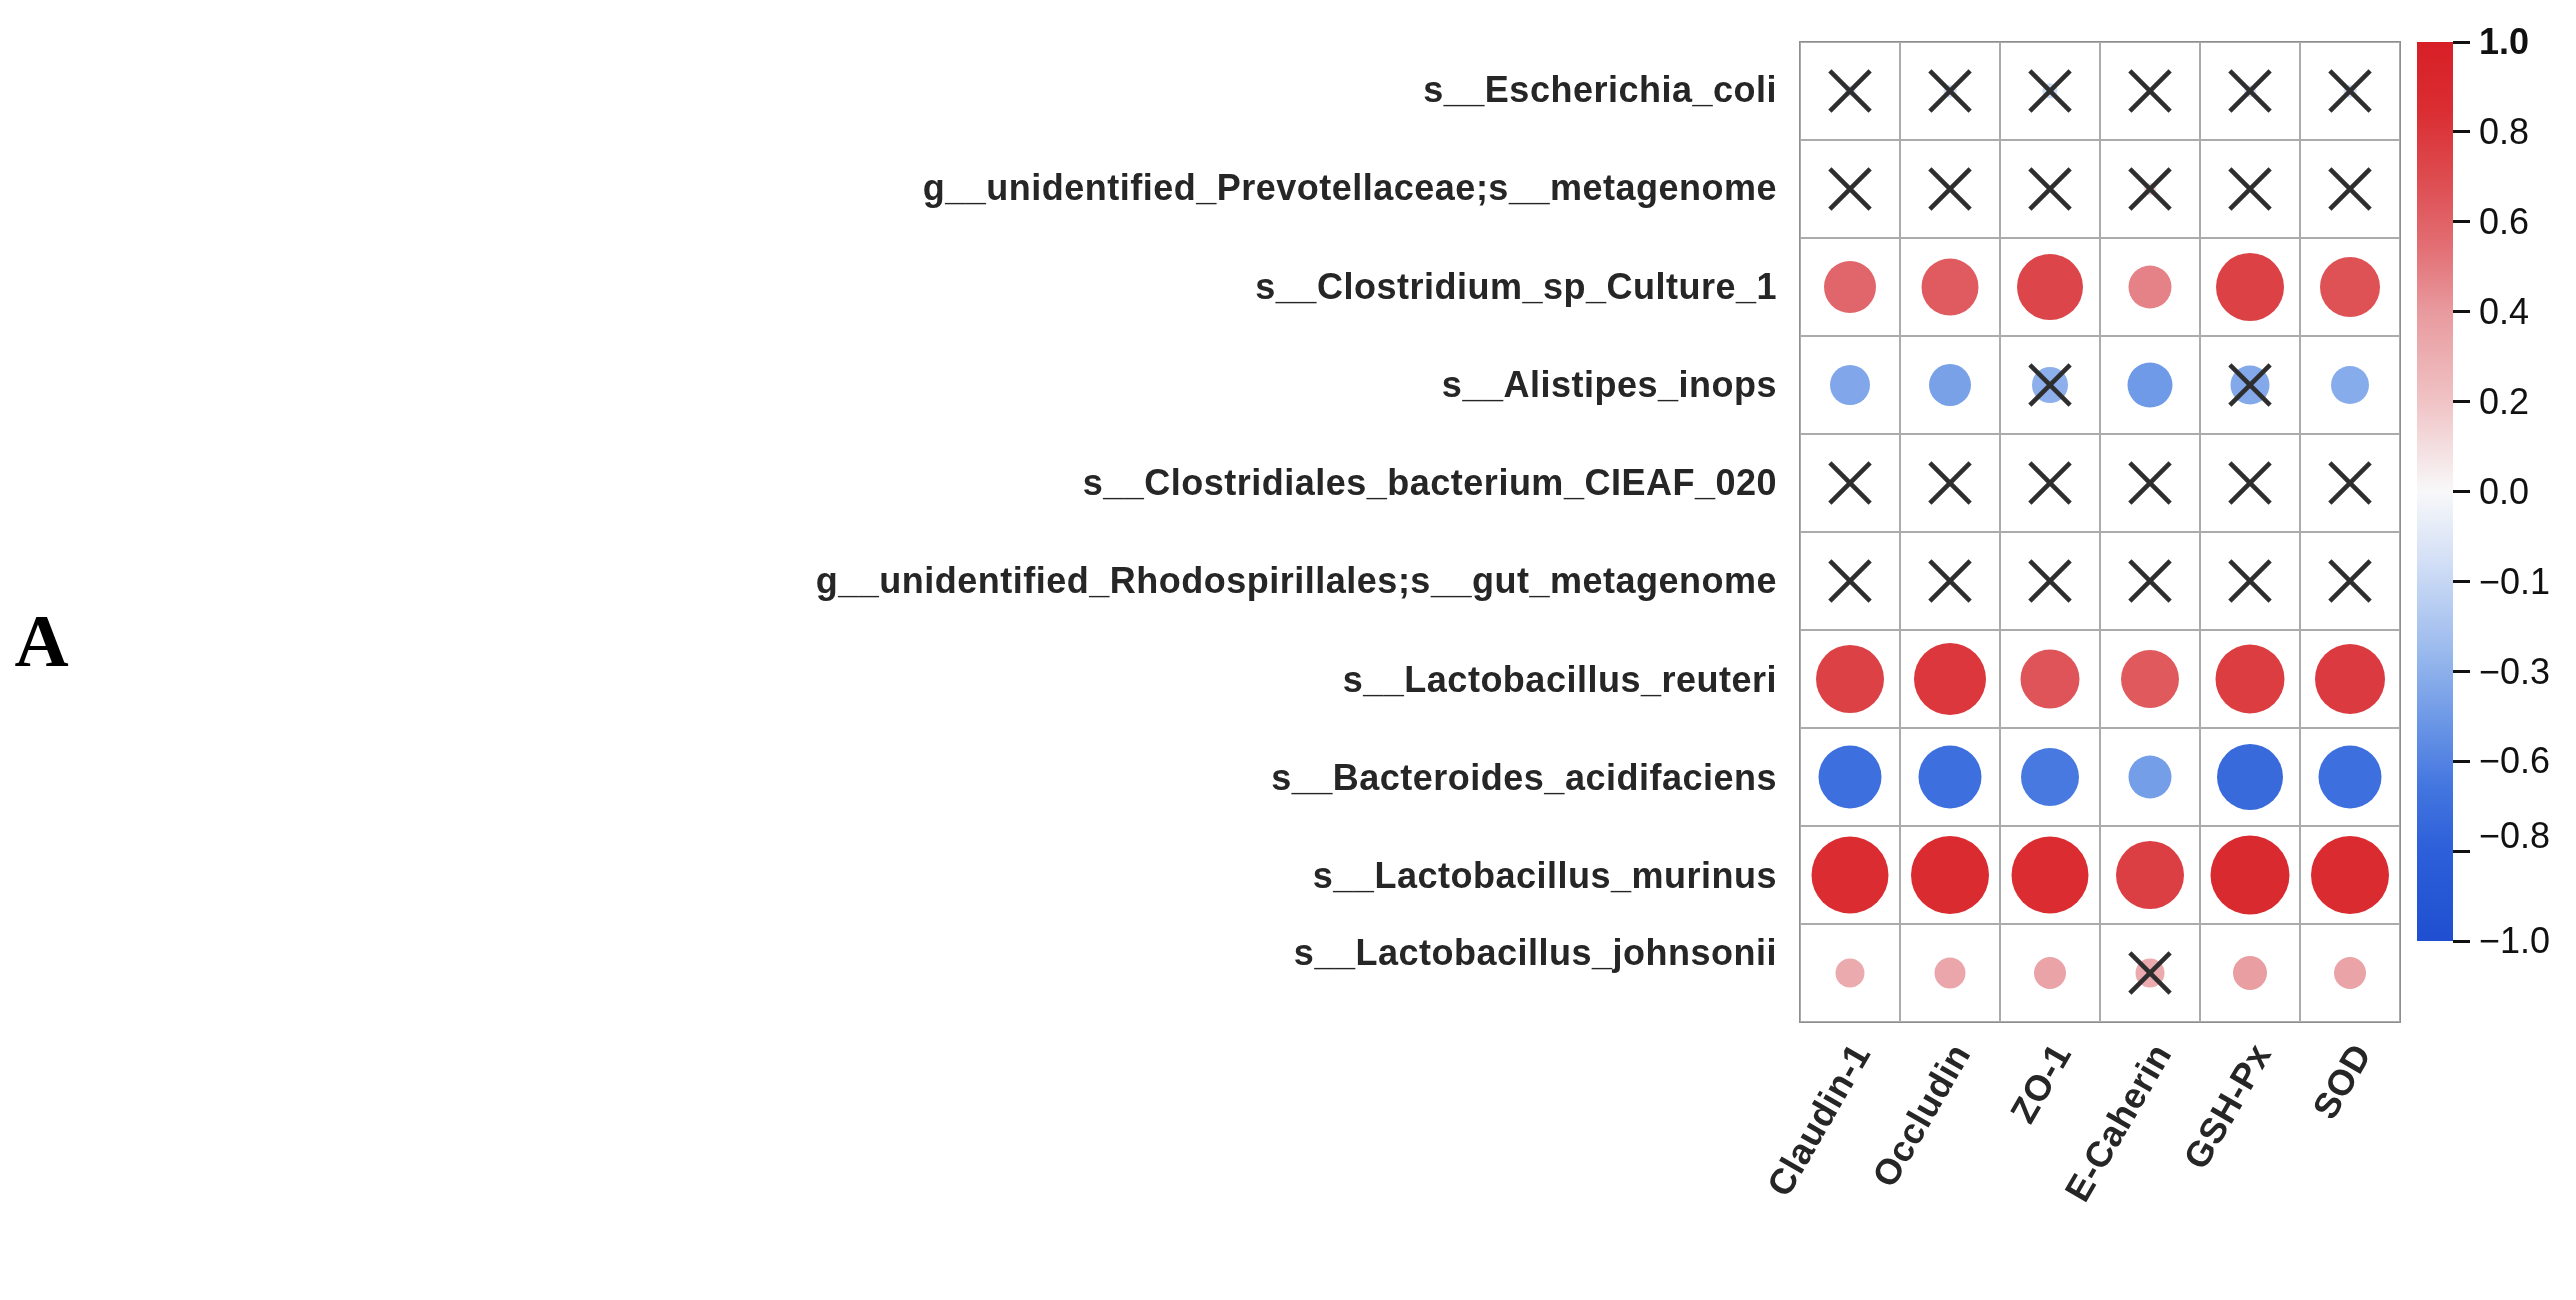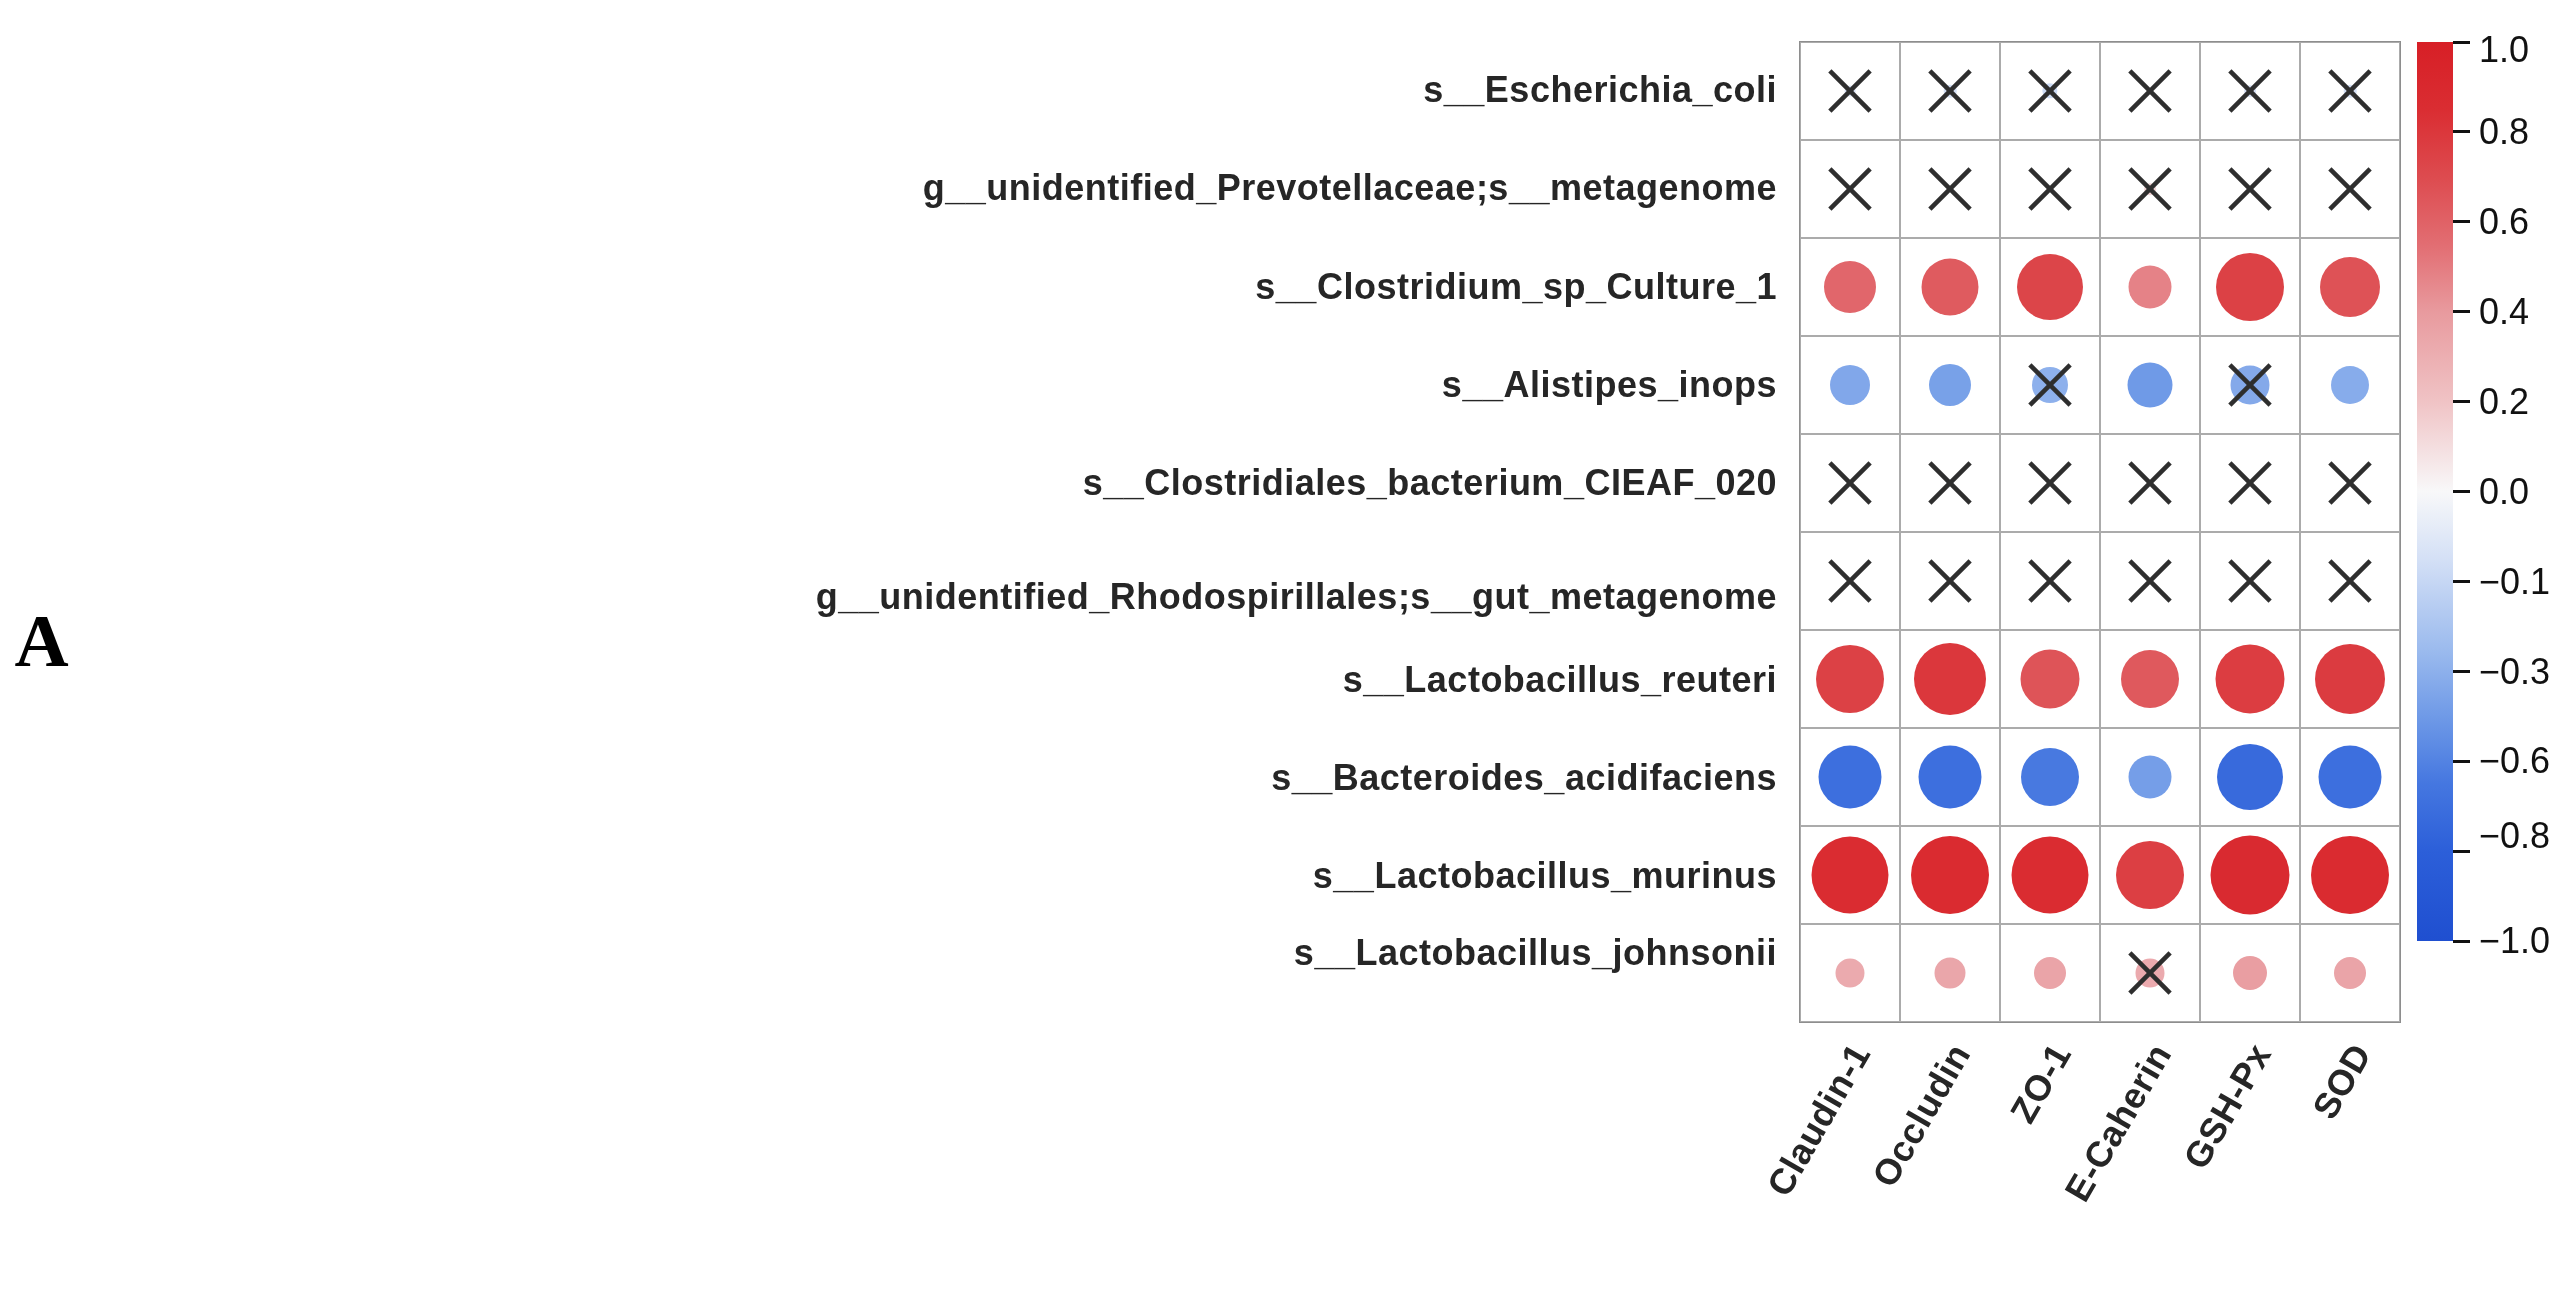--- a/index.html
+++ b/index.html
@@ -39,21 +39,21 @@
 <body>
 
 <div class="panel-label">A</div>
 
 <div class="row-labels" id="rowlabels">
     <div class="row-label" style="top: 41px;">s__Escherichia_coli</div>
     <div class="row-label" style="top: 139px;">g__unidentified_Prevotellaceae;s__metagenome</div>
     <div class="row-label" style="top: 238px;">s__Clostridium_sp_Culture_1</div>
     <div class="row-label" style="top: 336px;">s__Alistipes_inops</div>
     <div class="row-label" style="top: 434px; margin-left: 20px;">s__Clostridiales_bacterium_CIEAF_020</div>
-    <div class="row-label" style="top: 548px;">g__unidentified_Rhodospirillales;s__gut_metagenome</div>
+    <div class="row-label" style="top: 532px;">g__unidentified_Rhodospirillales;s__gut_metagenome</div>
     <div class="row-label" style="top: 631px;">s__Lactobacillus_reuteri</div>
     <div class="row-label" style="top: 729px;">s__Bacteroides_acidifaciens</div>
     <div class="row-label" style="top: 827px;">s__Lactobacillus_murinus</div>
     <div class="row-label" style="top: 904px;">s__Lactobacillus_johnsonii</div>
   </div>
 
 <div class="matrix" id="matrix">
     <div class="cell">
       <div class="dot" style="width: 10.8px; height: 10.8px; background: rgb(219, 229, 247);"></div>
       <div class="xwrap"><svg width="53" height="53" viewBox="0 0 58 58">
@@ -349,21 +349,21 @@
     <div class="col-label" style="left: 1324px; top: 1025px;">Occludin</div>
     <div class="col-label" style="left: 1425px; top: 1025px;">ZO-1</div>
     <div class="col-label" style="left: 1525px; top: 1025px;">E-Caherin</div>
     <div class="col-label" style="left: 1625px; top: 1025px;">GSH-Px</div>
     <div class="col-label" style="left: 1725px; top: 1025px;">SOD</div>
   </div>
 
 <div class="colorbar" id="colorbar" style="background: linear-gradient(rgb(215, 31, 38) 0%, rgb(218, 45, 50) 7.5%, rgb(221, 75, 79) 15%, rgb(226, 109, 114) 22.5%, rgb(232, 154, 158) 30%, rgb(240, 195, 197) 40%, rgb(248, 248, 249) 50%, rgb(212, 224, 246) 57.5%, rgb(156, 187, 238) 67.5%, rgb(111, 154, 231) 75%, rgb(69, 119, 224) 82.5%, rgb(44, 95, 217) 90%, rgb(31, 79, 208) 100%);"></div>
 <div id="cbticks">
     <div class="cb-tick" style="top: 41px;"></div>
-    <div class="cb-label" style="top: 28px;">1.0</div>
+    <div class="cb-label" style="top: 20px; font-weight: bold;">1.0</div>
     <div class="cb-tick" style="top: 130px;"></div>
     <div class="cb-label" style="top: 110px;">0.8</div>
     <div class="cb-tick" style="top: 220px;"></div>
     <div class="cb-label" style="top: 200px;">0.6</div>
     <div class="cb-tick" style="top: 310px;"></div>
     <div class="cb-label" style="top: 290px;">0.4</div>
     <div class="cb-tick" style="top: 400px;"></div>
     <div class="cb-label" style="top: 380px;">0.2</div>
     <div class="cb-tick" style="top: 490px;"></div>
     <div class="cb-label" style="top: 470px;">0.0</div>

